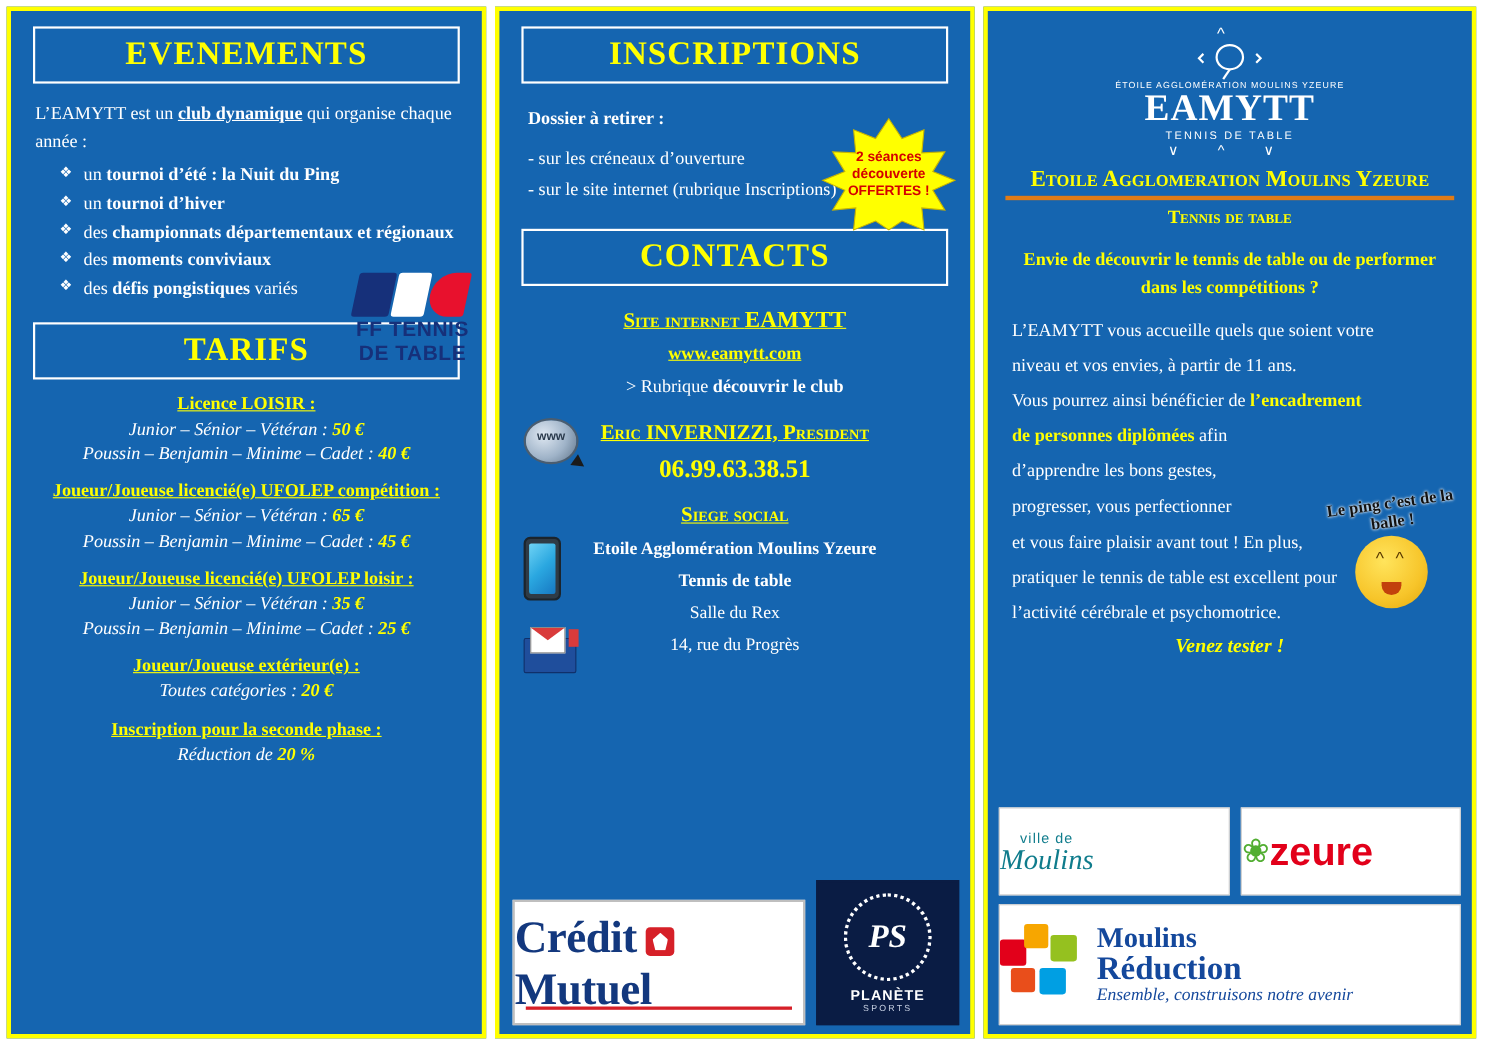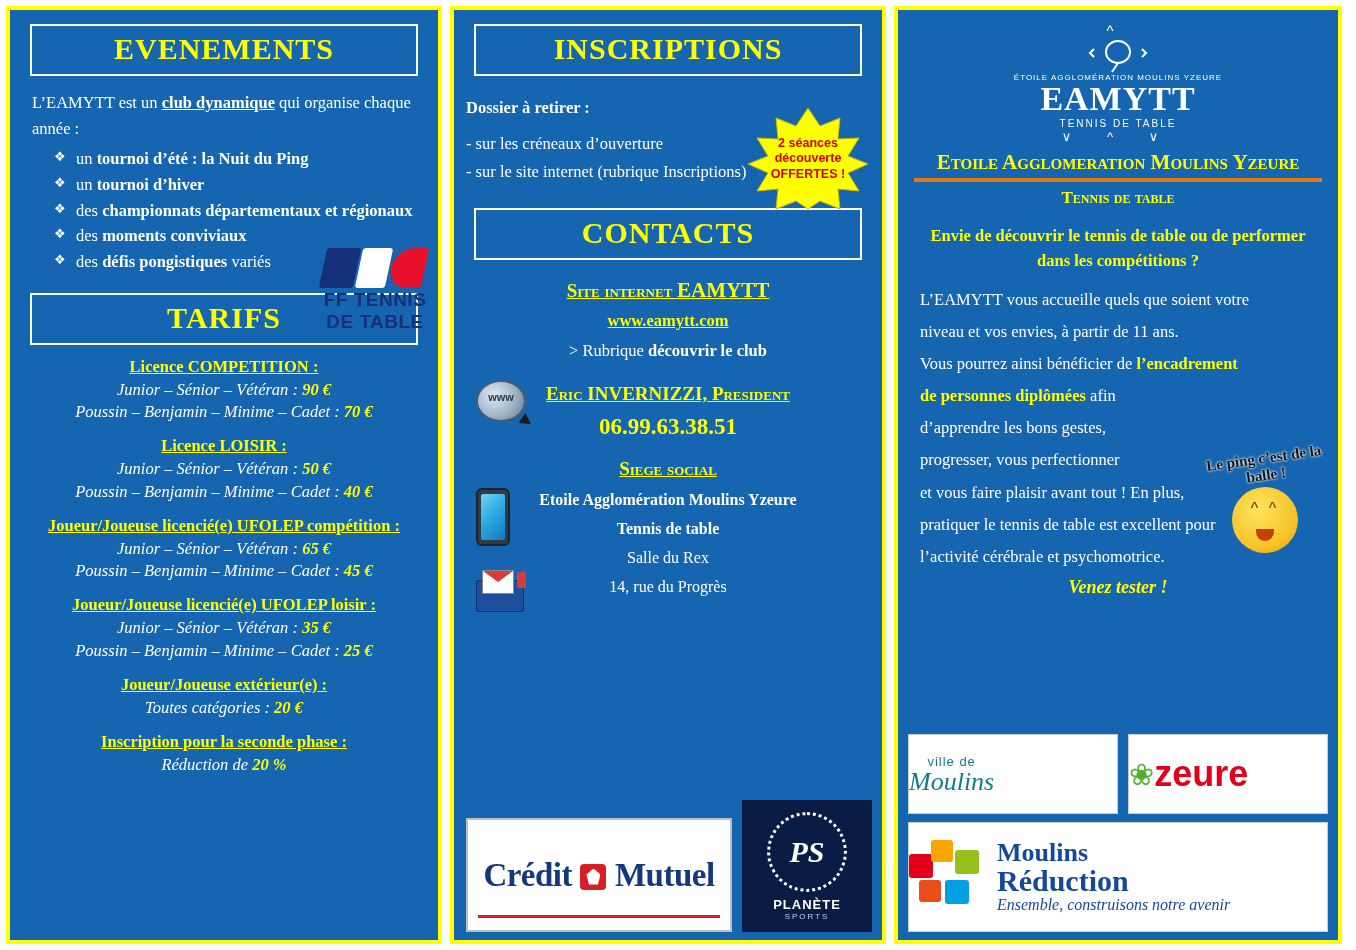--- a/index.html
+++ b/index.html
@@ -134,21 +134,21 @@
   }
   .tarif-l .price { color: #ffff00; font-weight: bold; font-style: italic; }
 
   
   .mid-text {
     color: #ffffff;
     font-family: "Liberation Serif", serif;
     font-size: 16.5px;
     line-height: 1.7;
   }
-  .dossier { padding: 18px 24px 0 12px; position: relative; z-index: 2;}
+  .dossier { padding: 18px 24px 0 26px; position: relative; z-index: 2;}
   .dossier .lead { font-weight: bold; margin-bottom: 8px; }
 
   .starburst {
     position: absolute;
     right: 10px;
     top: 96px;
     width: 128px;
     height: 105px;
     z-index: 3;
   }
@@ -269,21 +269,21 @@
   .cm {
     flex: 1;
     background: #ffffff;
     border: 2px solid #bfbfbf;
     height: 110px;
     display:flex; align-items:center; justify-content:center;
     position: relative;
   }
   .cm .cmtxt {
     font-family: "Liberation Serif", serif;
-    font-size: 33px;
+    font-size: 41px;
     font-weight: bold;
     color: #13387e;
     letter-spacing: -.5px;
   }
   .cm .bar { position:absolute; left:10px; right:10px; bottom:12px; height:3px; background:#d62028;}
   .cm .cmico{
     display:inline-block; width:26px;height:26px;margin:0 4px; vertical-align:-4px;
     background:#d62028; border-radius:4px; position:relative;
   }
   .cm .cmico:after{
@@ -423,25 +423,20 @@
       <div class="ftxt">FF TENNIS</div>
       <div class="ftxt">DE TABLE</div>
     </div>
 
     <div class="titlebox" style="margin-top:18px">
       <div class="t">TARIFS</div>
     </div>
 
     <div class="tarifs">
       <div class="tarif-block">
-        <div class="tarif-h">Licence COMPETITION :</div>
-        <div class="tarif-l"><span>Junior – Sénior – Vétéran : </span><span class="price">90 €</span></div>
-        <div class="tarif-l"><span>Poussin – Benjamin – Minime – Cadet  : </span><span class="price">70 €</span></div>
-      </div>
-      <div class="tarif-block">
         <div class="tarif-h">Licence LOISIR :</div>
         <div class="tarif-l"><span>Junior – Sénior – Vétéran : </span><span class="price">50 €</span></div>
         <div class="tarif-l"><span>Poussin – Benjamin – Minime – Cadet  : </span><span class="price">40 €</span></div>
       </div>
       <div class="tarif-block">
         <div class="tarif-h">Joueur/Joueuse licencié(e) UFOLEP compétition :</div>
         <div class="tarif-l"><span>Junior – Sénior – Vétéran : </span><span class="price">65 €</span></div>
         <div class="tarif-l"><span>Poussin – Benjamin – Minime – Cadet  : </span><span class="price">45 €</span></div>
       </div>
       <div class="tarif-block">

